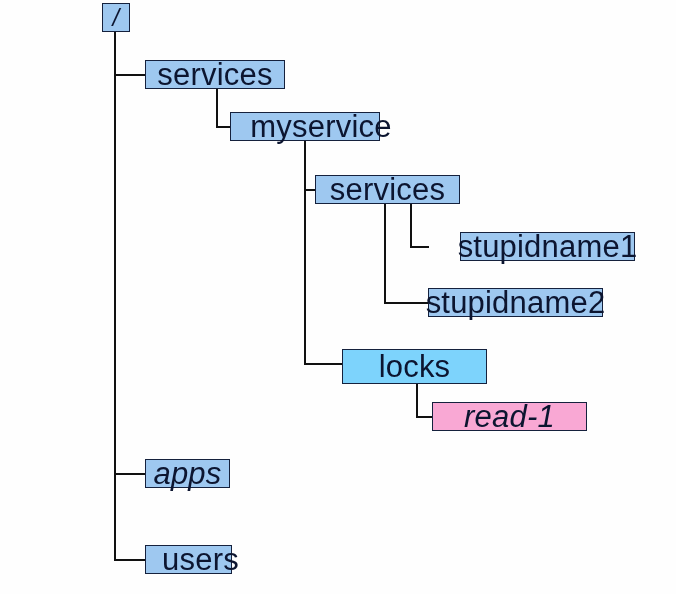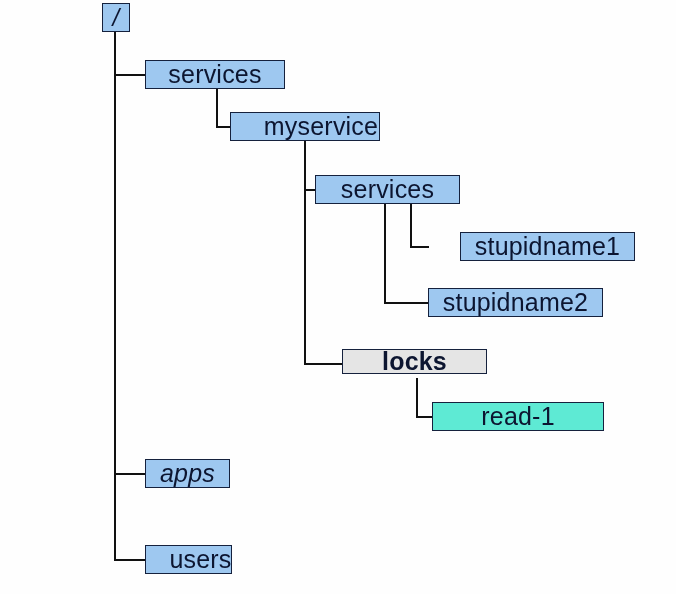--- a/index.html
+++ b/index.html
@@ -14,21 +14,21 @@
     background: #fefefe;
     overflow: hidden;
     font-family: "Liberation Sans", sans-serif;
   }
   .node {
     position: absolute;
     box-sizing: border-box;
     background: #9ec8f0;
     border: 1.5px solid #15213d;
     color: #0c1530;
-    font-size: 25px;
+    font-size: 31px;
     line-height: 1;
     display: flex;
     align-items: center;
     justify-content: center;
     white-space: nowrap;
     letter-spacing: 0.2px;
   }
   .node.root {
     font-size: 24px;
     font-style: italic;
@@ -59,17 +59,17 @@
     <div class="edge v" style="left: 384px; top: 204px; background: rgb(17, 17, 17); height: 98px;"></div>
     <div class="edge h" style="left: 384px; top: 302px; background: rgb(17, 17, 17); width: 45px;"></div>
     <div class="edge v" style="left: 416px; top: 378px; background: rgb(17, 17, 17); height: 39px;"></div>
     <div class="edge h" style="left: 416px; top: 416px; background: rgb(17, 17, 17); width: 17px;"></div>
     <div class="node root" style="left: 102px; top: 3px; width: 28px; height: 29px; background: rgb(158, 200, 240); border-color: rgb(21, 33, 61); color: rgb(12, 21, 48);">/</div>
     <div class="node" style="left: 145px; top: 60px; width: 140px; height: 29px; background: rgb(158, 200, 240); border-color: rgb(21, 33, 61); color: rgb(12, 21, 48);">services</div>
     <div class="node" style="left: 230px; top: 112px; width: 150px; height: 29px; background: rgb(158, 200, 240); border-color: rgb(21, 33, 61); color: rgb(12, 21, 48); padding-left: 32px;">myservice</div>
     <div class="node" style="left: 315px; top: 175px; width: 145px; height: 29px; background: rgb(158, 200, 240); border-color: rgb(21, 33, 61); color: rgb(12, 21, 48);">services</div>
     <div class="node" style="left: 428px; top: 232px; width: 175px; height: 29px; background: rgb(158, 200, 240); border-color: rgb(21, 33, 61); color: rgb(12, 21, 48); margin-left: 32px;">stupidname1</div>
     <div class="node" style="left: 428px; top: 288px; width: 175px; height: 29px; background: rgb(158, 200, 240); border-color: rgb(21, 33, 61); color: rgb(12, 21, 48);">stupidname2</div>
-    <div class="node" style="left: 342px; top: 349px; width: 145px; height: 25px; background: #e5e5e5; border-color: rgb(21, 33, 61); color: rgb(12, 21, 48); font-weight: bold;">locks</div>
-    <div class="node" style="left: 432px; top: 402px; width: 172px; height: 29px; background: #5eead4; border-color: rgb(21, 33, 61); color: rgb(12, 21, 48);">read-1</div>
+    <div class="node" style="left: 342px; top: 349px; width: 145px; height: 35px; background: #7dd3fc; border-color: rgb(21, 33, 61); color: rgb(12, 21, 48);">locks</div>
+    <div class="node" style="left: 432px; top: 402px; width: 155px; height: 29px; background: #f9a8d4; border-color: rgb(21, 33, 61); color: rgb(12, 21, 48); font-style: italic;">read-1</div>
     <div class="node" style="left: 145px; top: 459px; width: 85px; height: 29px; background: rgb(158, 200, 240); border-color: rgb(21, 33, 61); color: rgb(12, 21, 48); font-style: italic;">apps</div>
     <div class="node" style="left: 145px; top: 545px; width: 87px; height: 29px; background: rgb(158, 200, 240); border-color: rgb(21, 33, 61); color: rgb(12, 21, 48); padding-left: 24px;">users</div>
   </div>
 
 </body></html>

